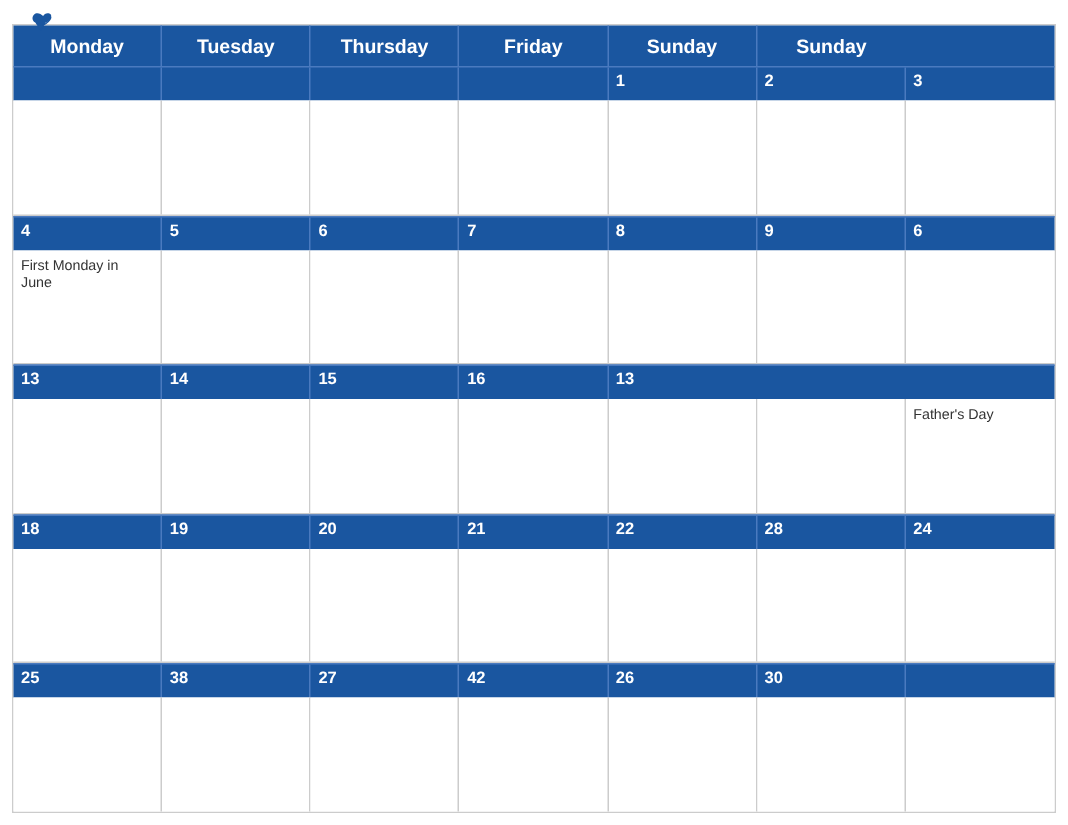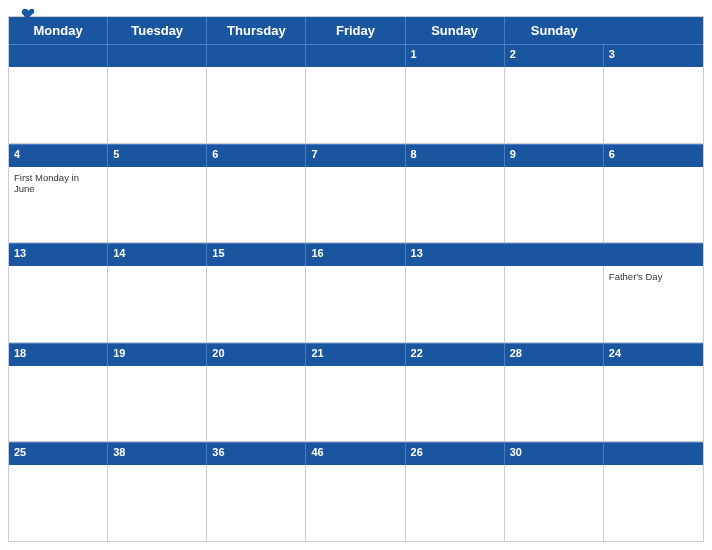--- a/index.html
+++ b/index.html
@@ -289,24 +289,24 @@
       </div>
       <div class="week-block">
         <div class="week-label-row">
           <div class="week-label-cell">
             <span class="day-number">25</span>
           </div>
           <div class="week-label-cell">
             <span class="day-number">38</span>
           </div>
           <div class="week-label-cell">
-            <span class="day-number">36</span>
-          </div>
-          <div class="week-label-cell">
-            <span class="day-number">46</span>
+            <span class="day-number">27</span>
+          </div>
+          <div class="week-label-cell">
+            <span class="day-number">42</span>
           </div>
           <div class="week-label-cell">
             <span class="day-number">26</span>
           </div>
           <div class="week-label-cell">
             <span class="day-number">30</span>
           </div>
           <div class="week-label-cell"></div>
         </div>
         <div class="week-content-row" style="flex: 1 1 0%;">

